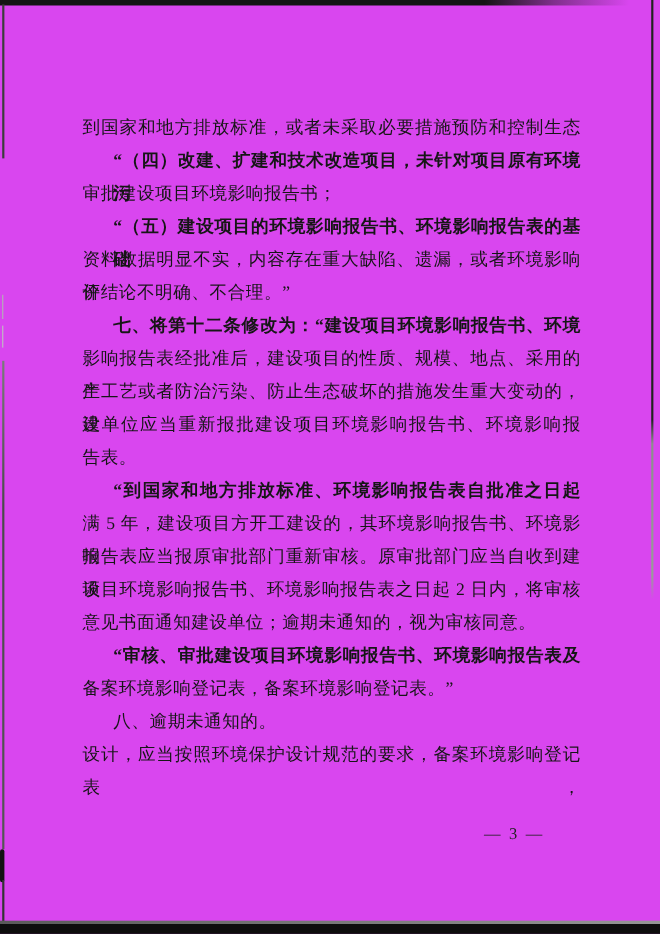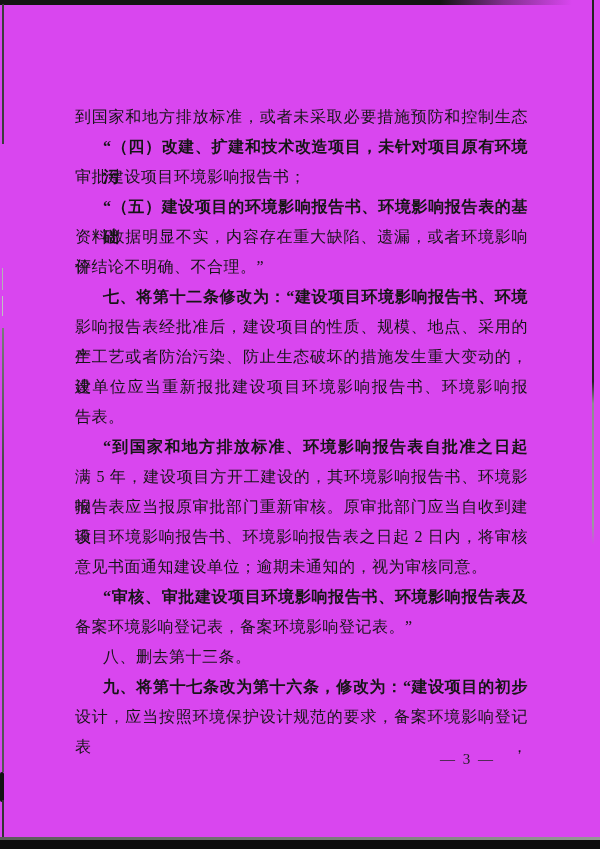--- a/index.html
+++ b/index.html
@@ -109,20 +109,19 @@
       <div class="doc-line just">产工艺或者防治污染、防止生态破坏的措施发生重大变动的，建</div>
       <div class="doc-line just">设单位应当重新报批建设项目环境影响报告书、环境影响报</div>
       <div class="doc-line">告表。</div>
       <div class="doc-line just indent">“到国家和地方排放标准、环境影响报告表自批准之日起</div>
       <div class="doc-line just">满 5 年，建设项目方开工建设的，其环境影响报告书、环境影响</div>
       <div class="doc-line just">报告表应当报原审批部门重新审核。原审批部门应当自收到建设</div>
       <div class="doc-line just">项目环境影响报告书、环境影响报告表之日起 2 日内，将审核</div>
       <div class="doc-line">意见书面通知建设单位；逾期未通知的，视为审核同意。</div>
       <div class="doc-line just indent">“审核、审批建设项目环境影响报告书、环境影响报告表及</div>
       <div class="doc-line">备案环境影响登记表，备案环境影响登记表。”</div>
-      <div class="doc-line indent">八、删去第十三条。</div>
-      <div class="doc-line just indent">九、将第十七条改为第十六条，修改为：“建设项目的初步</div>
+      <div class="doc-line indent">八、逾期未通知的。</div>
       <div class="doc-line just">设计，应当按照环境保护设计规范的要求，备案环境影响登记表，</div>
     </section>
 
   <div class="page-number">— 3 —</div>
 
 </main>
 
 </body></html>

